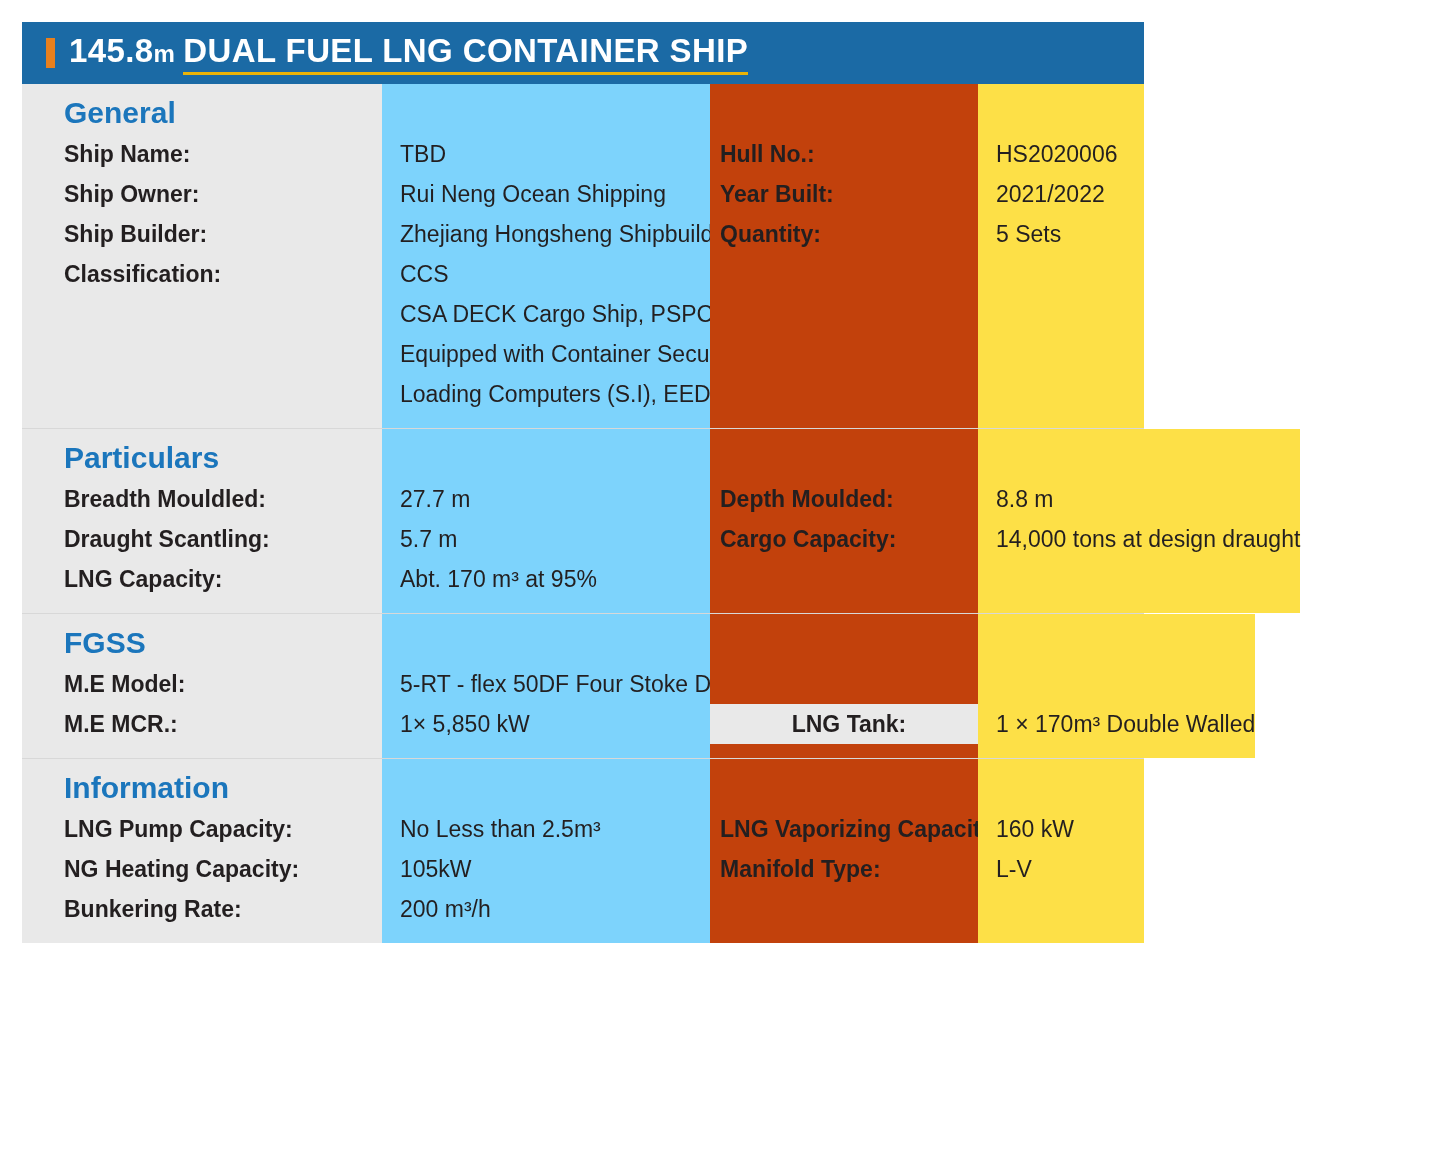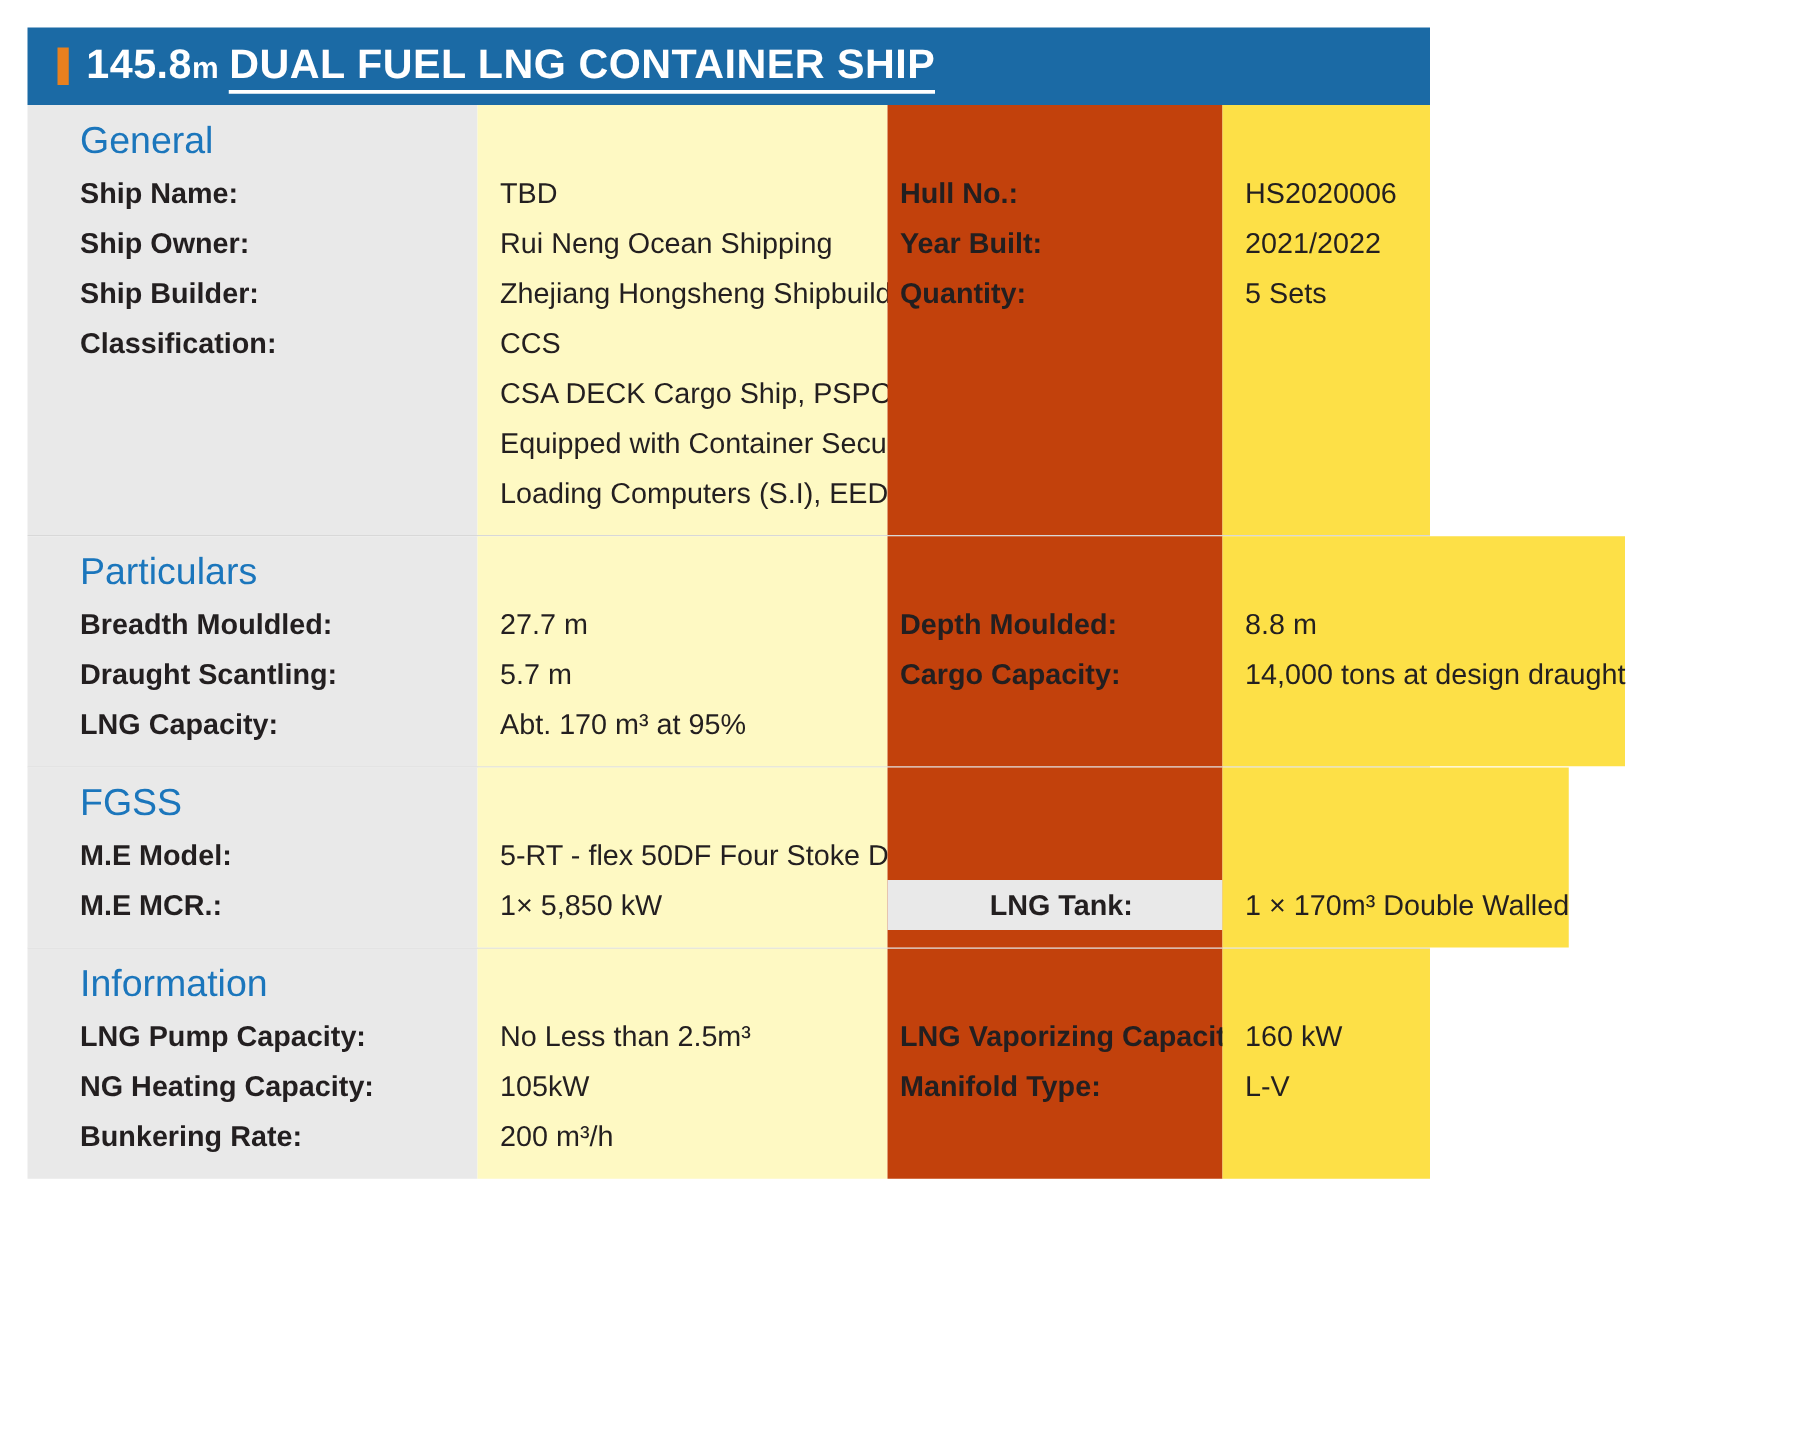--- a/index.html
+++ b/index.html
@@ -49,21 +49,21 @@
   }
   .title-text .num {
     font-size: 33px;
   }
   .title-text .unit {
     font-size: 24px;
     font-weight: bold;
     margin-right: 8px;
   }
   .title-underline {
-    border-bottom: 3px solid #ffffff;
+    border-bottom: 3px solid #eab308;
     padding-bottom: 2px;
   }
 
   
   .section {
     position: relative;
     display: grid;
     grid-template-columns: 360px 328px 268px 1fr;
     border-bottom: 1px solid #d8d8d8;
   }
@@ -75,35 +75,35 @@
   }
   .shade { background: #e9e9e9; }
 
   
   .col-label {
     padding: 10px 0 14px 42px;
     background: #e9e9e9;
   }
   .col-val {
     padding: 10px 0 14px 18px;
-    background: #fef9c3;
+    background: #7dd3fc;
   }
   .col-label2 {
     padding: 10px 0 14px 10px;
     background: #c2410c;
   }
   .col-val2 {
     padding: 10px 0 14px 18px;
     background: #fde047;
   }
 
   .grp-title {
     color: #1b76bc;
     font-size: 30px;
-    font-weight: normal;
+    font-weight: bold;
     line-height: 38px;
     margin-bottom: 2px;
     white-space: nowrap;
   }
   .lbl {
     font-size: 23px;
     font-weight: bold;
     line-height: 40px;
     white-space: nowrap;
     color: #231f20;

